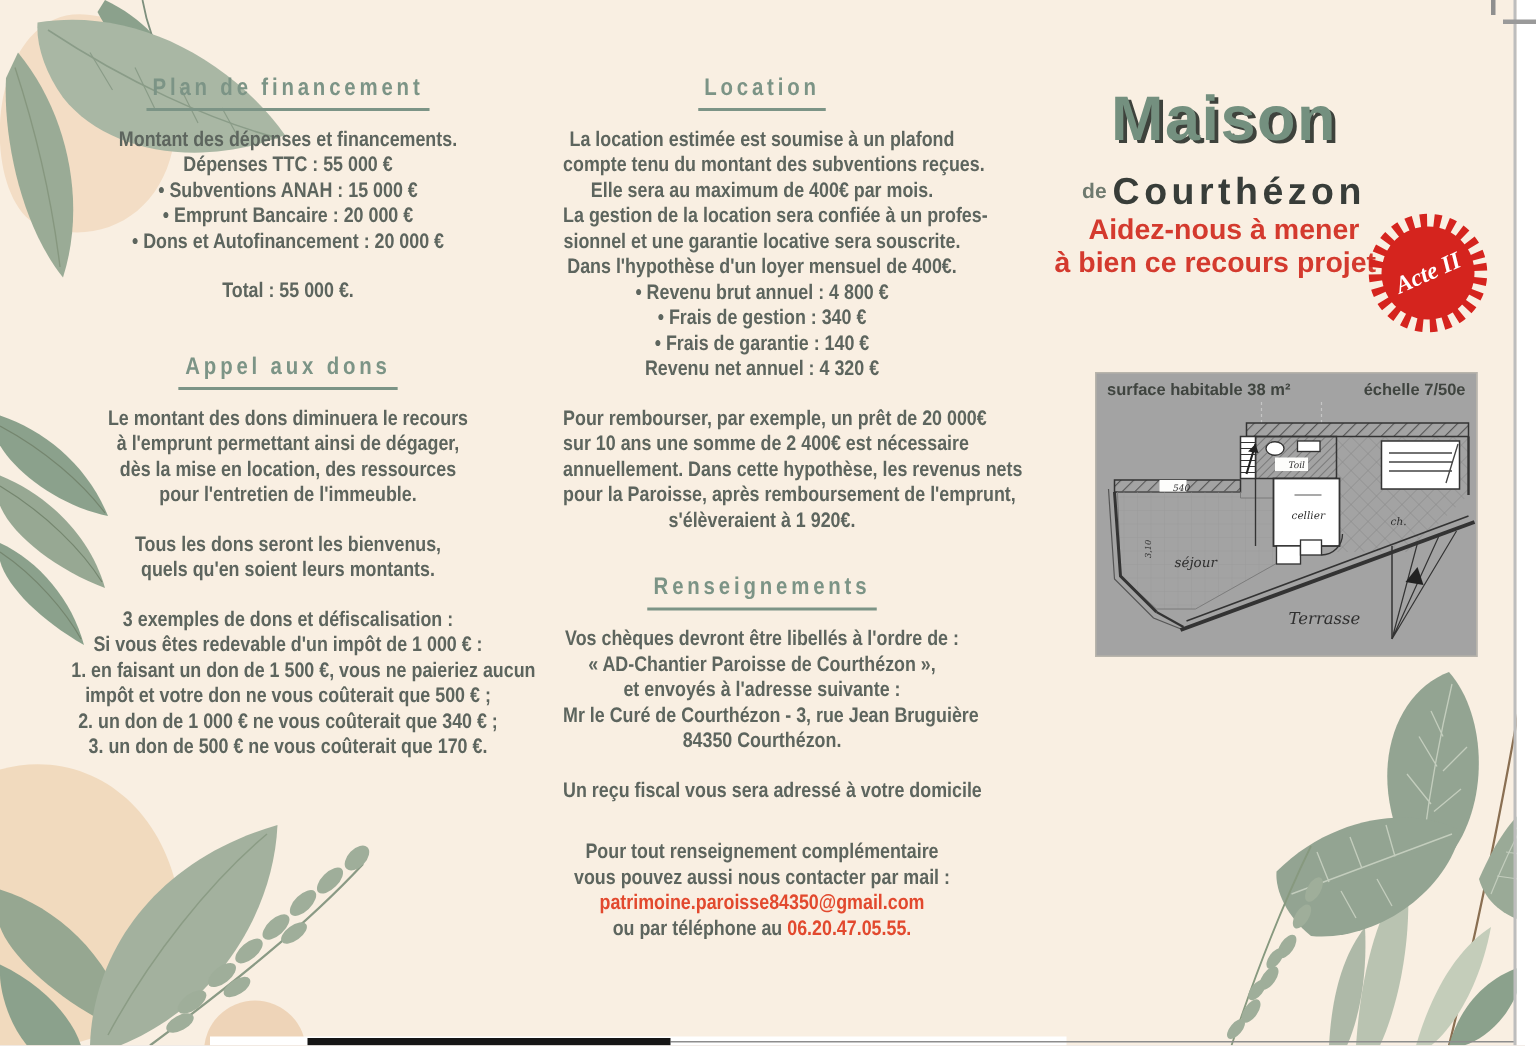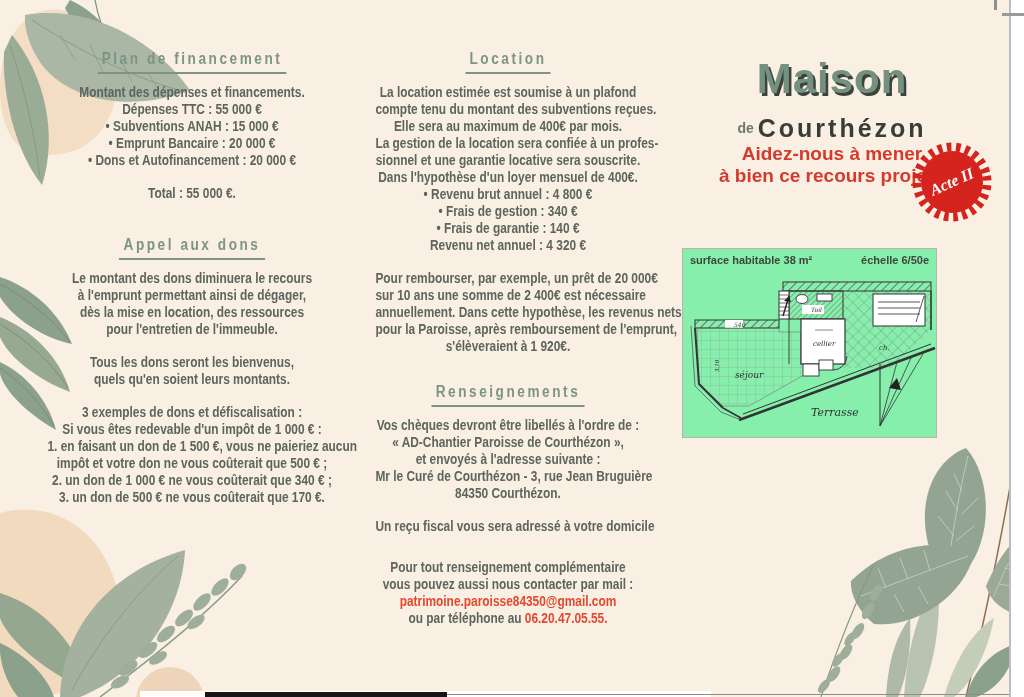--- a/index.html
+++ b/index.html
@@ -19,21 +19,21 @@
   .brand-title{font-size:42px;line-height:38px;font-weight:bold;color:#74907f;
                text-shadow:2.5px 2.5px 0 #3e423c;letter-spacing:1px;}
   .subtitle{margin-top:16px;color:#383d39;white-space:nowrap;}
   .sub-de{font-size:14px;color:#6f7a6f;font-weight:bold;margin-right:4px;vertical-align:4px;}
   .sub-city{font-size:25px;font-weight:bold;letter-spacing:3px;}
   .appeal{font-size:19px;line-height:22px;font-weight:bold;color:#d43a2e;}
   .badge{position:absolute;left:906px;top:136px;width:92px;height:92px;transform:rotate(-10deg);}
   .badge text{font-family:"Liberation Serif",serif;font-style:italic;font-weight:bold;font-size:16px;fill:#fff;}
 
   
-  .plan-box{position:absolute;left:682px;top:248px;width:255px;height:190px;background:#86efac;
+  .plan-box{position:absolute;left:730px;top:248px;width:255px;height:190px;background:#a3a3a3;
             border:1px solid #b8b4ab;box-sizing:border-box;}
   .plan-head{display:flex;justify-content:space-between;padding:5px 7px 1px;font-size:11px;
              font-weight:bold;color:#3f443f;}
   .plan-svg{display:block;margin-top:1px;}
   .plan-label{font-family:"DejaVu Serif",serif;font-style:italic;fill:#2f2f2f;}
 
   
   .edge-strip-right{position:absolute;left:1011px;top:0;width:13px;height:697px;background:#ffffff;}
   .edge-line-right{position:absolute;left:1009px;top:0;width:2px;height:697px;background:#bdbdbd;}
   .crop-v{position:absolute;left:994px;top:0;width:3px;height:10px;background:#8f8f8f;}
@@ -162,41 +162,41 @@
     <div class="ln">84350 Courthézon.</div>
     <div class="sp16"></div>
     <div class="ln">Un reçu fiscal vous sera adressé à votre domicile</div>
     <div class="sp24"></div>
     <div class="ln">Pour tout renseignement complémentaire</div>
     <div class="ln">vous pouvez aussi nous contacter par mail :</div>
     <div class="ln email">patrimoine.paroisse84350@gmail.com</div>
     <div class="ln"><span>ou par téléphone au</span> <span class="email">06.20.47.05.55.</span></div>
   </div>
 
-  <div class="col" style="left:702px;top:60px;width:260px;">
+  <div class="col" style="left:686px;top:60px;width:260px;">
     <div class="brand-title">Maison</div>
     <div class="subtitle">
       <span class="sub-de">de</span><span class="sub-city">Courthézon</span>
     </div>
     <div class="appeal">
       <div>Aidez-nous à mener</div>
       <div>à bien ce recours projet !</div>
     </div>
   </div>
 
   <svg class="badge" viewBox="0 0 92 92">
     <circle cx="46" cy="46" r="31" fill="#d5241e"></circle>
     <circle cx="46" cy="46" r="35" fill="none" stroke="#d5241e" stroke-width="9" stroke-dasharray="4.6 4.6"></circle>
     <text x="46" y="51" text-anchor="middle" transform="rotate(-14 46 46)">Acte II</text>
   </svg>
 
   <div class="plan-box">
     <div class="plan-head">
       <span>surface habitable 38 m²</span>
-      <span>échelle 6/50e</span>
+      <span>échelle 7/50e</span>
     </div>
     <svg class="plan-svg" width="253" height="164" viewBox="0 0 253 164">
       <defs>
         <pattern id="hatch" width="6" height="6" patternUnits="userSpaceOnUse" patternTransform="rotate(45)">
           <line x1="0" y1="0" x2="0" y2="6" stroke="#555" stroke-width="1.5"></line>
         </pattern>
         <pattern id="dense" width="4" height="4" patternUnits="userSpaceOnUse" patternTransform="rotate(45)">
           <line x1="0" y1="0" x2="0" y2="4" stroke="#6a6a6a" stroke-width="1"></line>
         </pattern>
         <pattern id="cross" width="8" height="8" patternUnits="userSpaceOnUse" patternTransform="rotate(45)">

